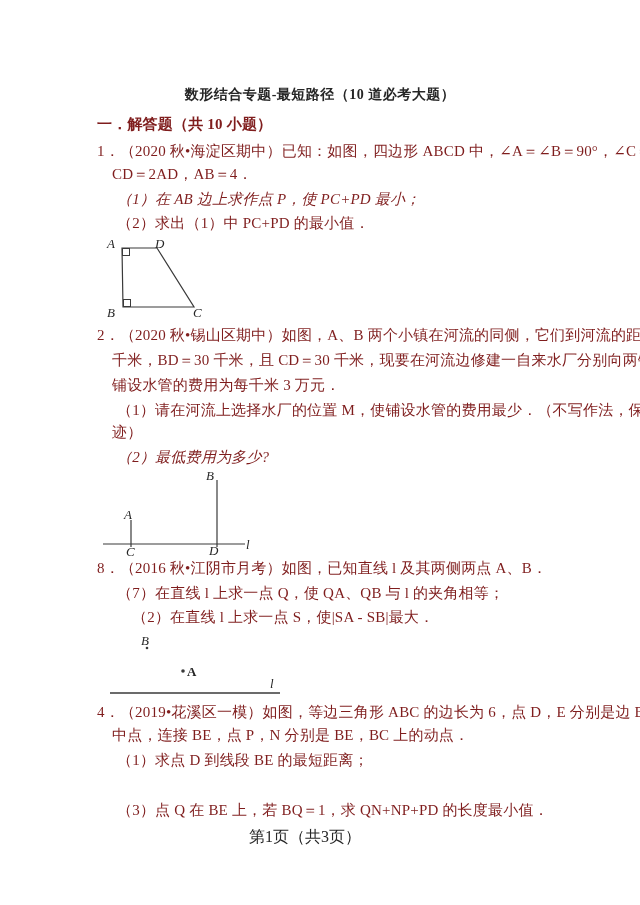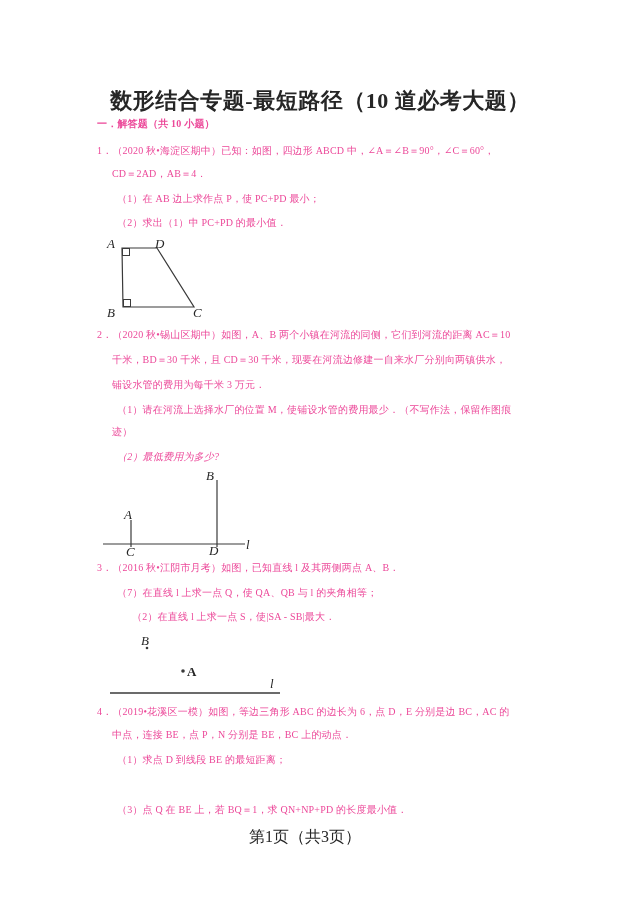--- a/index.html
+++ b/index.html
@@ -7,30 +7,30 @@
     position:relative;
     width:640px;height:905px;
     background:#ffffff;
     font-family:"Liberation Serif","DejaVu Serif",serif;
     color:#262626;
     overflow:hidden;
   }
   .line{
     position:absolute;
     white-space:nowrap;
-    font-size:10px;
+    font-size:15px;
     line-height:18px;
-    color:#ec4899;
+    color:#7f1d1d;
     letter-spacing:0.2px;
   }
   .title{
     position:absolute;
     top:86px;left:0;width:640px;
     text-align:center;
-    font-size:22px;font-weight:bold;
+    font-size:14px;font-weight:bold;
     letter-spacing:0.5px;
   }
   .section{font-weight:bold;}
   .footer{
     position:absolute;
     top:827px;left:0;width:610px;
     text-align:center;
     font-size:16px;
   }
   .fig{position:absolute;}
@@ -50,21 +50,21 @@
 <body>
 
 <div class="page">
 
   <div class="title">数形结合专题-最短路径（10 道必考大题）</div>
 
   <div class="line section" style="top:115px;left:97px;">一．解答题（共 10 小题）</div>
 
   <div class="line" style="top:142px;left:97px;">1．（2020 秋•海淀区期中）已知：如图，四边形 ABCD 中，∠A＝∠B＝90°，∠C＝60°，</div>
   <div class="line" style="top:165px;left:112px;">CD＝2AD，AB＝4．</div>
-  <div class="line" style="top:190px;left:117px;">（1）在 AB 边上求作点 P，使 PC+PD 最小；</div>
+  <div class="line" style="top:190px;left:117px;font-style:italic;">（1）在 AB 边上求作点 P，使 PC+PD 最小；</div>
   <div class="line" style="top:214px;left:117px;text-align:right;">（2）求出（1）中 PC+PD 的最小值．</div>
 
   <svg class="fig" style="top:232px;left:95px;" width="120" height="90" viewBox="0 0 120 90">
     <polygon points="27,16 62,16 99,75 28,75" stroke-width="1.2"></polygon>
     <rect x="27.5" y="16.5" width="7" height="7" stroke-width="1"></rect>
     <rect x="28.5" y="67.5" width="7" height="7" stroke-width="1"></rect>
     <text class="var" x="12" y="16">A</text>
     <text class="var" x="60" y="16">D</text>
     <text class="var" x="12" y="85">B</text>
     <text class="var" x="98" y="85">C</text>
@@ -81,21 +81,21 @@
     <line x1="8" y1="79" x2="150" y2="79" stroke-width="1.2"></line>
     <line x1="36" y1="55" x2="36" y2="82" stroke-width="1.2"></line>
     <line x1="122" y1="15" x2="122" y2="82" stroke-width="1.2"></line>
     <text class="var" x="29" y="54">A</text>
     <text class="var" x="111" y="15">B</text>
     <text class="var" x="31" y="91">C</text>
     <text class="var" x="114" y="90">D</text>
     <text class="var" x="151" y="84">l</text>
   </svg>
 
-  <div class="line" style="top:559px;left:97px;">3．（2016 秋•江阴市月考）如图，已知直线 l 及其两侧两点 A、B．</div>
+  <div class="line" style="top:559px;left:97px;">8．（2016 秋•江阴市月考）如图，已知直线 l 及其两侧两点 A、B．</div>
   <div class="line" style="top:584px;left:117px;">（7）在直线 l 上求一点 Q，使 QA、QB 与 l 的夹角相等；</div>
   <div class="line" style="top:608px;left:132px;">（2）在直线 l 上求一点 S，使|SA - SB|最大．</div>
 
   <svg class="fig" style="top:630px;left:100px;" width="190" height="70" viewBox="0 0 190 70">
     <text class="var" x="41" y="15">B</text>
     <circle cx="47" cy="18" r="1.3" fill="#3a3a3a"></circle>
     <circle cx="83" cy="41" r="1.8" fill="#3a3a3a"></circle>
     <text class="pt-label" x="87" y="46">A</text>
     <line x1="10" y1="63" x2="180" y2="63" stroke-width="1.3"></line>
     <text class="var" x="170" y="58">l</text>

